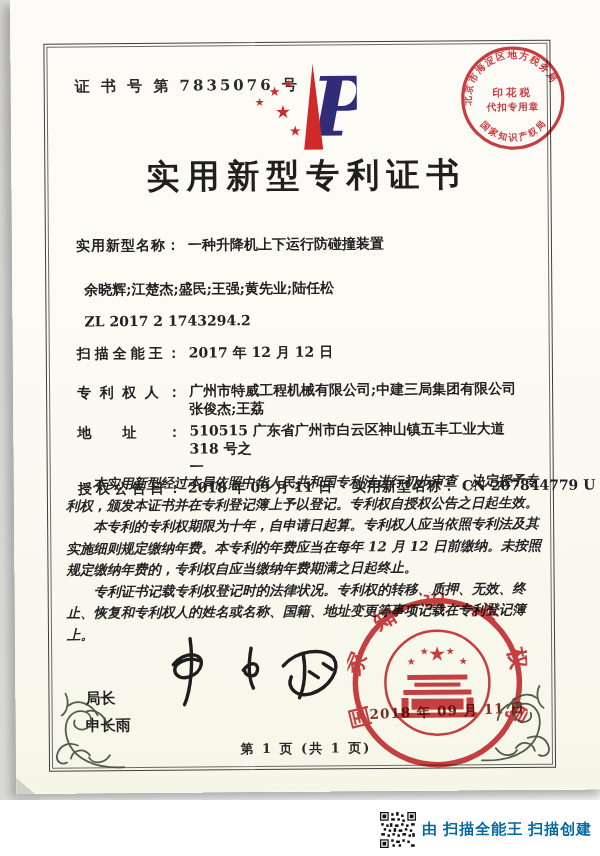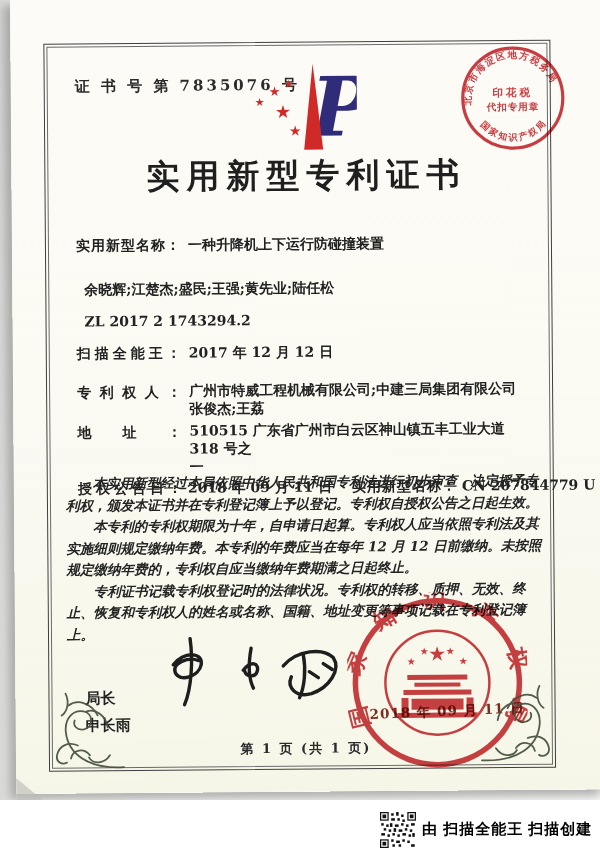--- a/index.html
+++ b/index.html
@@ -53,21 +53,21 @@
   .seal-date{position:absolute;left:354px;top:708px;font-size:13.5px;font-weight:700;
     color:#7e2f22;transform:rotate(-2deg);letter-spacing:1px;mix-blend-mode:multiply;}
   .pagefooter{position:absolute;left:160px;top:744px;width:260px;text-align:center;
     font-size:13px;font-weight:600;color:#2a2a2a;letter-spacing:2px;}
   .orn{position:absolute;opacity:.92;}
   .orn-left{left:30px;top:688px;}
   .orn-right{left:464px;top:684px;transform:scaleX(-1);}
   .scanbar{position:absolute;left:0;top:800px;width:600px;height:56px;background:#fff;}
   .qr{position:absolute;left:380px;top:812px;}
   .scantext{position:absolute;left:422px;top:820px;font-size:15px;font-weight:700;
-    color:#000000;font-family:"Liberation Sans","DejaVu Sans",sans-serif;letter-spacing:1px;}
+    color:#0369a1;font-family:"Liberation Sans","DejaVu Sans",sans-serif;letter-spacing:1px;}
   svg text{font-family:"DejaVu Serif",serif;}
 </style>
 </head>
 <body>
 
 <div class="bg-left"></div>
 
 <div class="paper">
   <div class="frame"></div>
 

